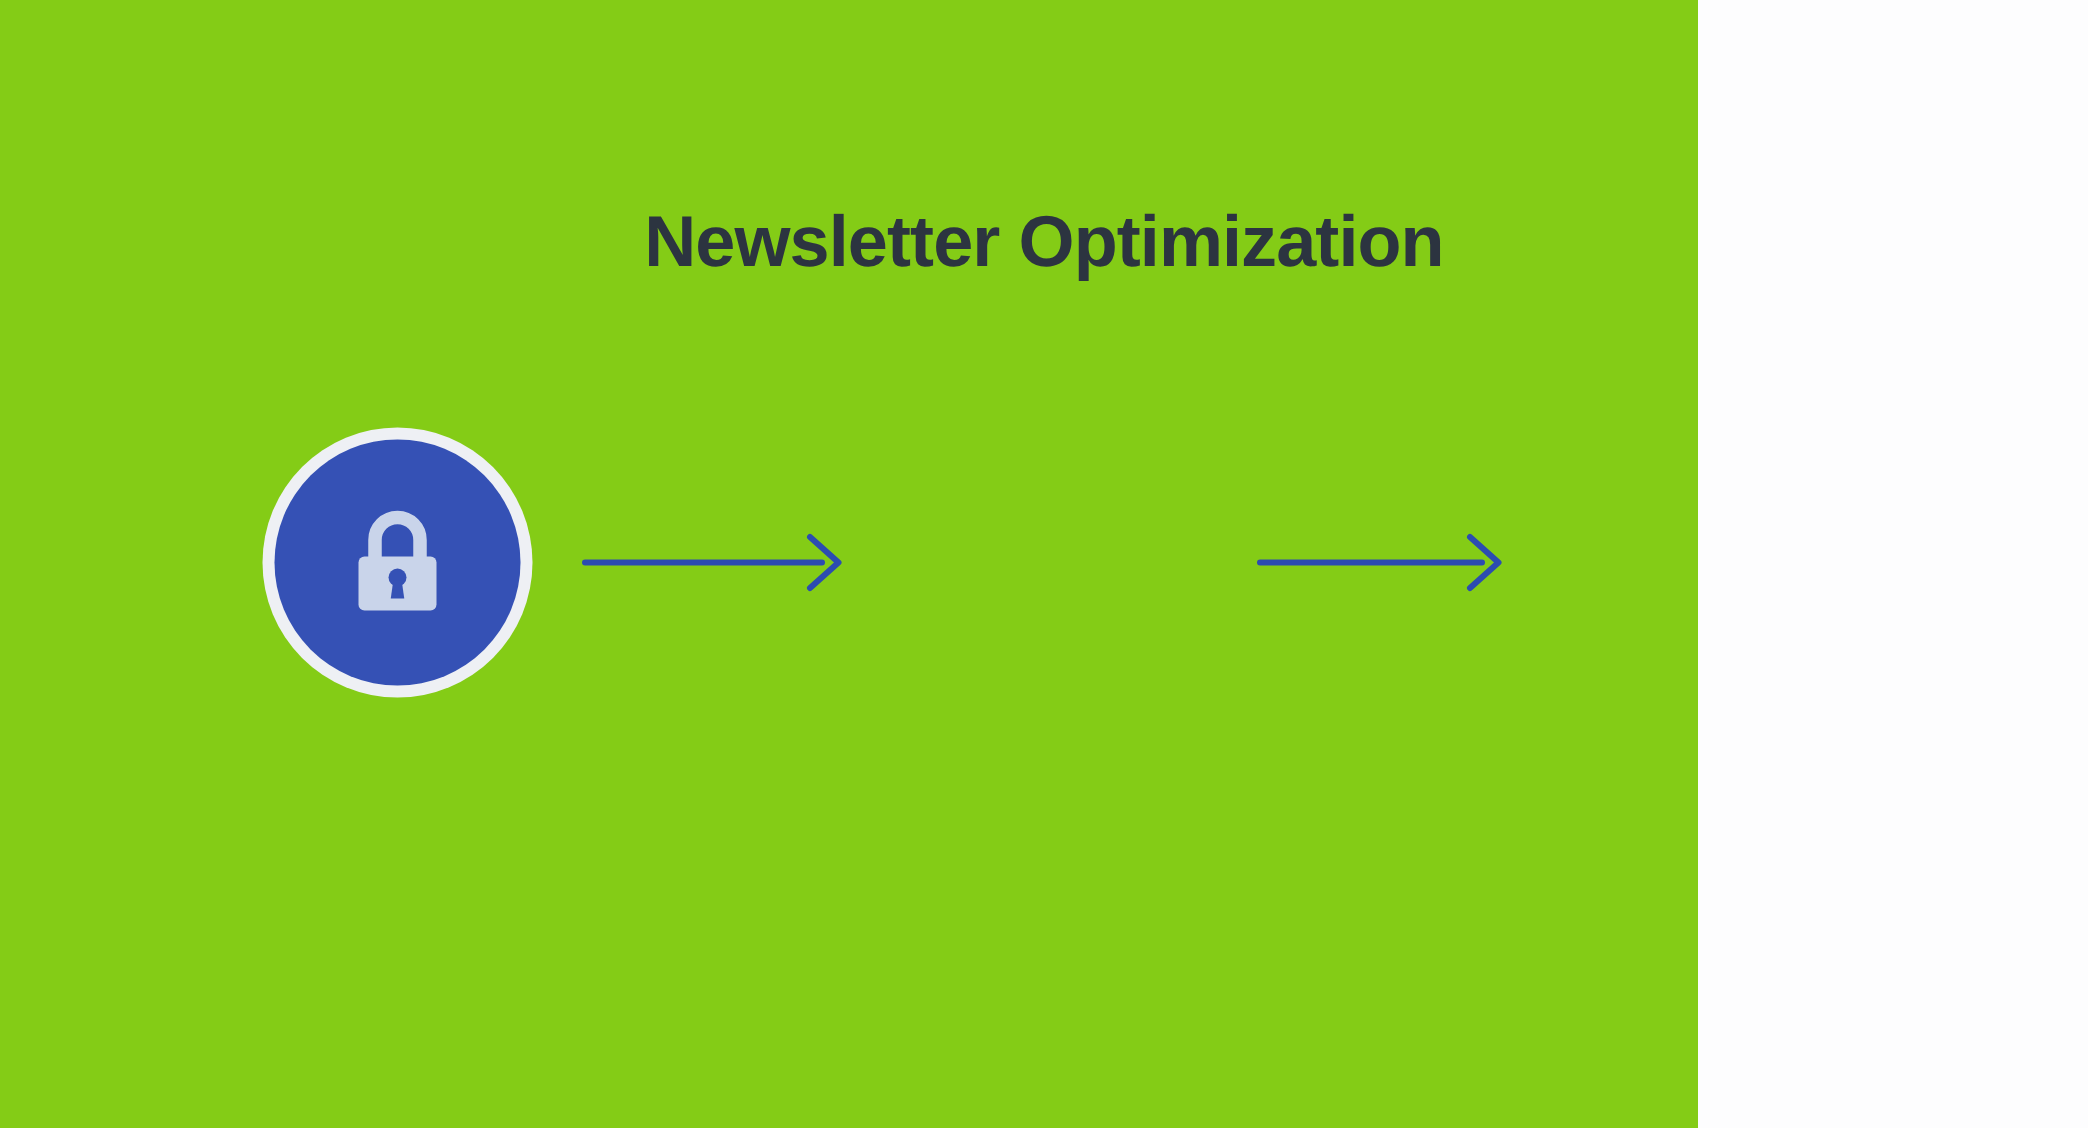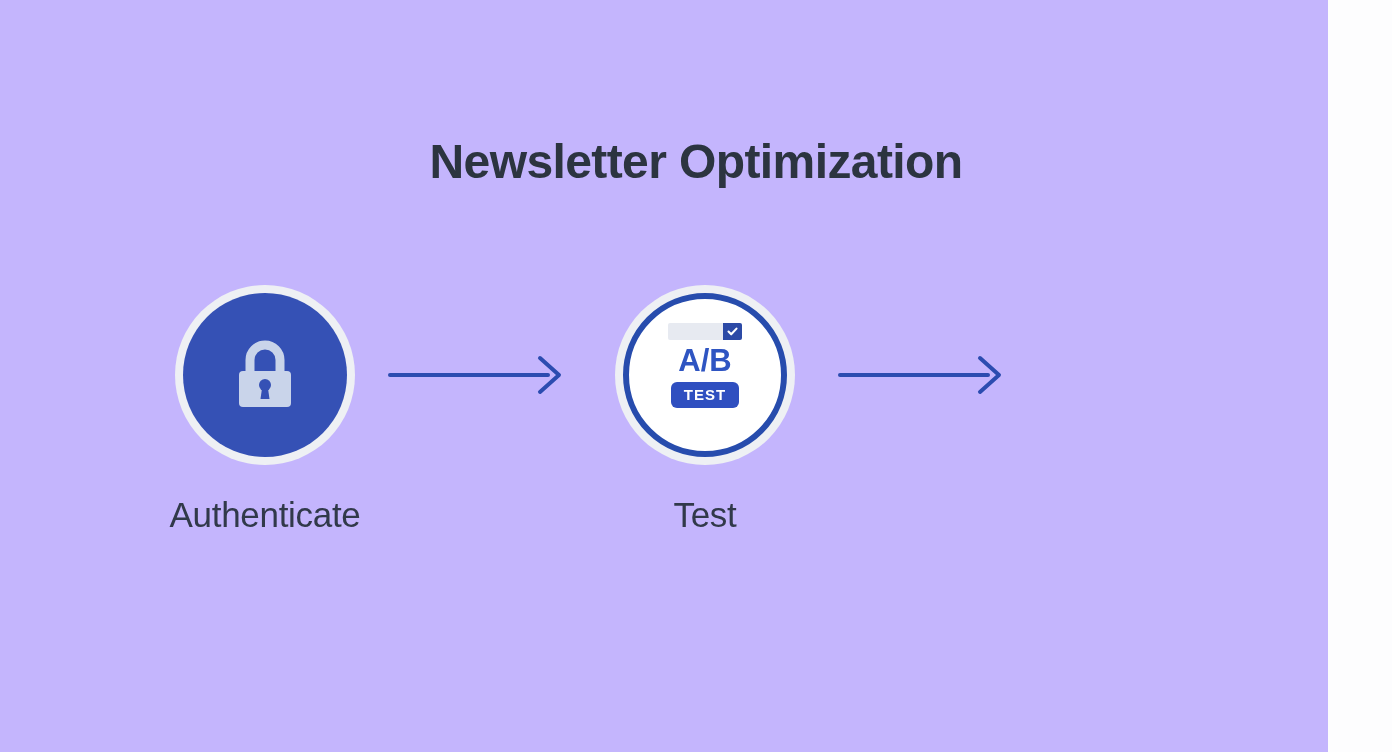--- a/index.html
+++ b/index.html
@@ -9,23 +9,23 @@
   }
   body {
     width: 1392px;
     height: 752px;
     background: #fdfdfe;
     font-family: "Liberation Sans", sans-serif;
     overflow: hidden;
   }
   .canvas {
     position: relative;
-    width: 1328px;
+    width: 1132px;
     height: 752px;
-    background: #c4b5fd;
+    background: #84cc16;
   }
 
   
   .page-title {
     position: absolute;
     top: 136px;
     left: 0;
     width: 1392px;
     text-align: center;
     font-size: 48px;
@@ -185,49 +185,29 @@
         <svg width="92" height="92" viewBox="0 0 92 92" aria-hidden="true">
 
           <path d="M31 44 L31 31 A15 15 0 0 1 61 31 L61 44" fill="none" stroke="#c9d4ea" stroke-width="9" stroke-linecap="round"></path>
 
           <rect x="20" y="42" width="52" height="36" rx="4" fill="#c9d4ea"></rect>
 
           <circle cx="46" cy="56" r="6" fill="#3551b5"></circle>
           <path d="M43.2 58 L48.8 58 L50.5 70 L41.5 70 Z" fill="#3551b5"></path>
         </svg>
       </div>
-      <div class="step-label">Authenticate</div>
     </div>
 
     <div class="arrow arrow-1">
       <svg width="180" height="56" viewBox="0 0 180 56" aria-hidden="true">
         <line x1="2" y1="28" x2="160" y2="28" stroke="#2c4cb0" stroke-width="4" stroke-linecap="round"></line>
         <polyline points="152,11 171,28 152,45" fill="none" stroke="#2c4cb0" stroke-width="4" stroke-linecap="round" stroke-linejoin="round"></polyline>
       </svg>
     </div>
 
-    <div class="step step-2">
-      <div class="circle-halo"></div>
-      <div class="circle-outline"></div>
-      <div class="icon-wrap">
-        <div class="ab-icon">
-          <div class="ab-bar-row">
-            <div class="ab-input"></div>
-            <div class="ab-check">
-              <svg width="13" height="13" viewBox="0 0 13 13" aria-hidden="true">
-                <polyline points="2.5,6.5 5.2,9.3 10.5,3.6" fill="none" stroke="#ffffff" stroke-width="2.1" stroke-linecap="round" stroke-linejoin="round"></polyline>
-              </svg>
-            </div>
-          </div>
-          <div class="ab-text">A/B</div>
-          <div class="ab-pill">TEST</div>
-        </div>
-      </div>
-      <div class="step-label">Test</div>
-    </div>
 
     <div class="arrow arrow-2">
       <svg width="170" height="56" viewBox="0 0 170 56" aria-hidden="true">
         <line x1="2" y1="28" x2="150" y2="28" stroke="#2c4cb0" stroke-width="4" stroke-linecap="round"></line>
         <polyline points="142,11 161,28 142,45" fill="none" stroke="#2c4cb0" stroke-width="4" stroke-linecap="round" stroke-linejoin="round"></polyline>
       </svg>
     </div>
 
 
   </div>

